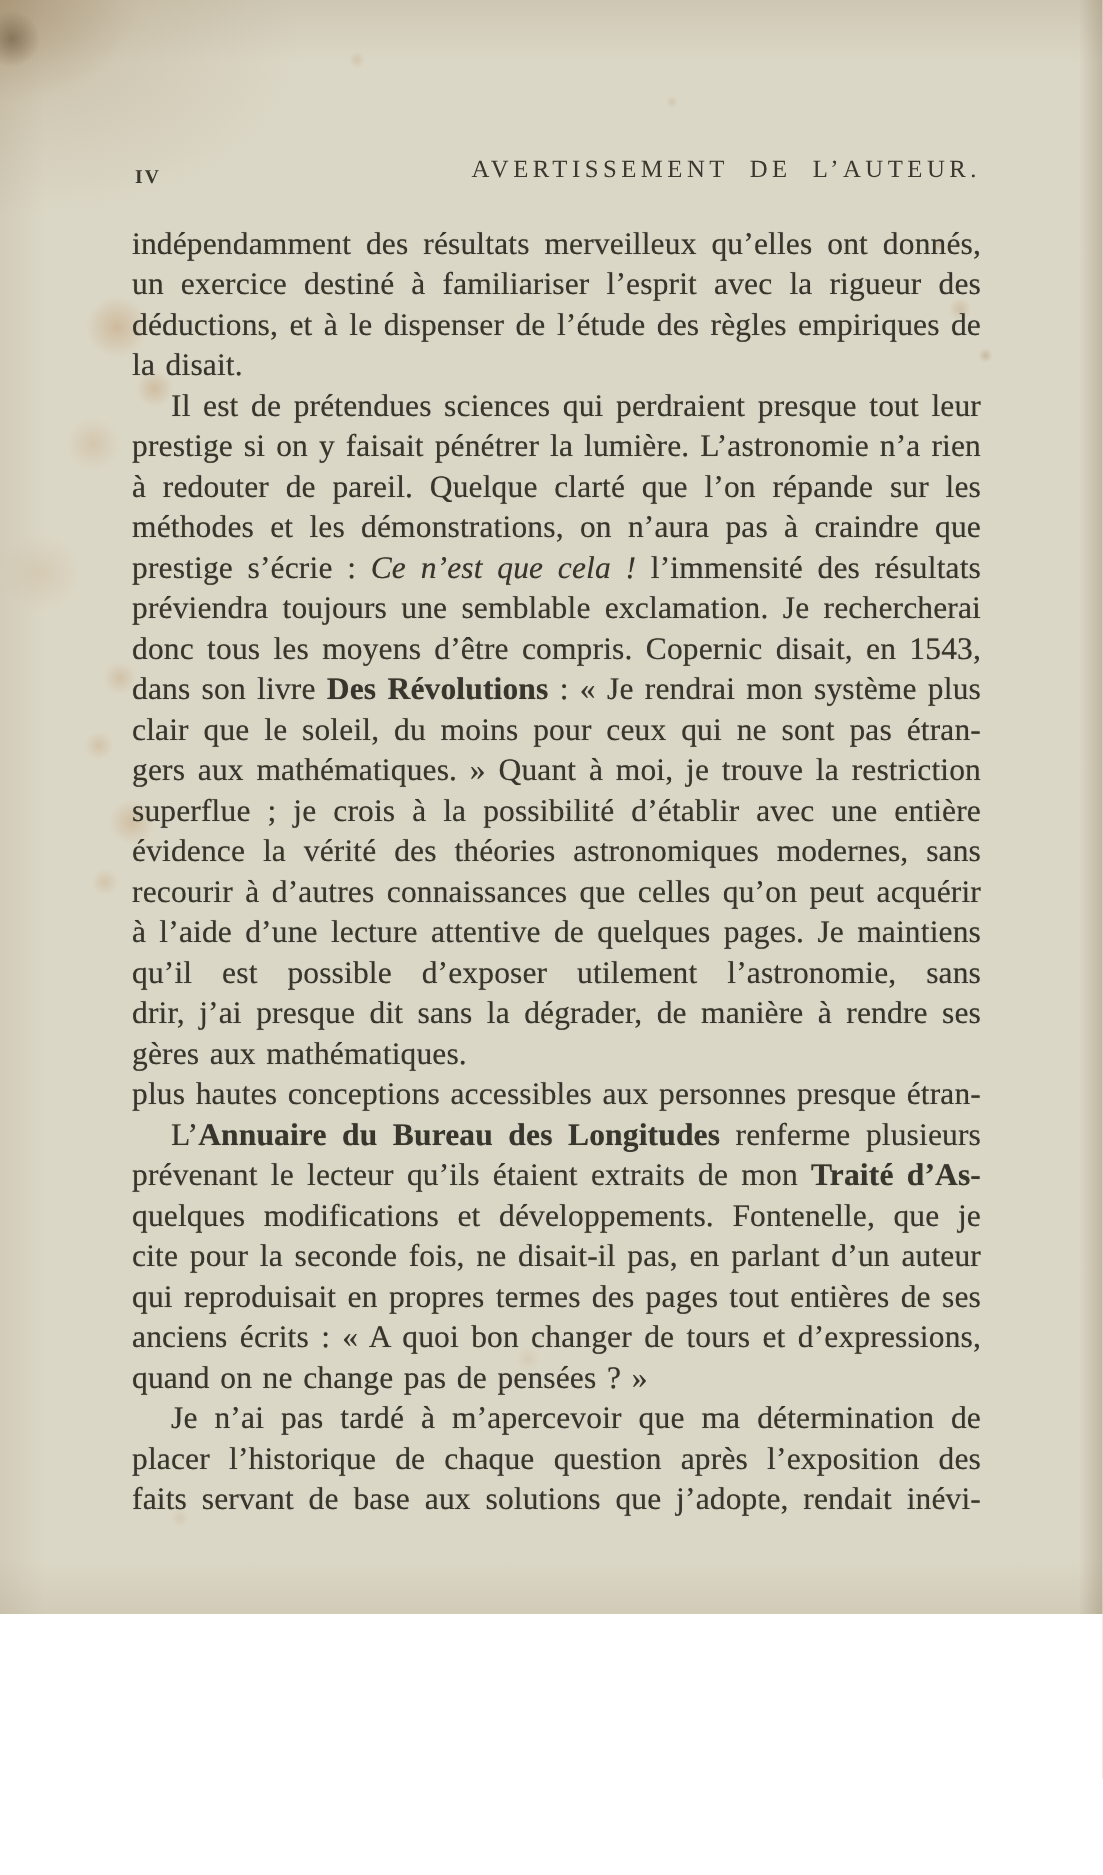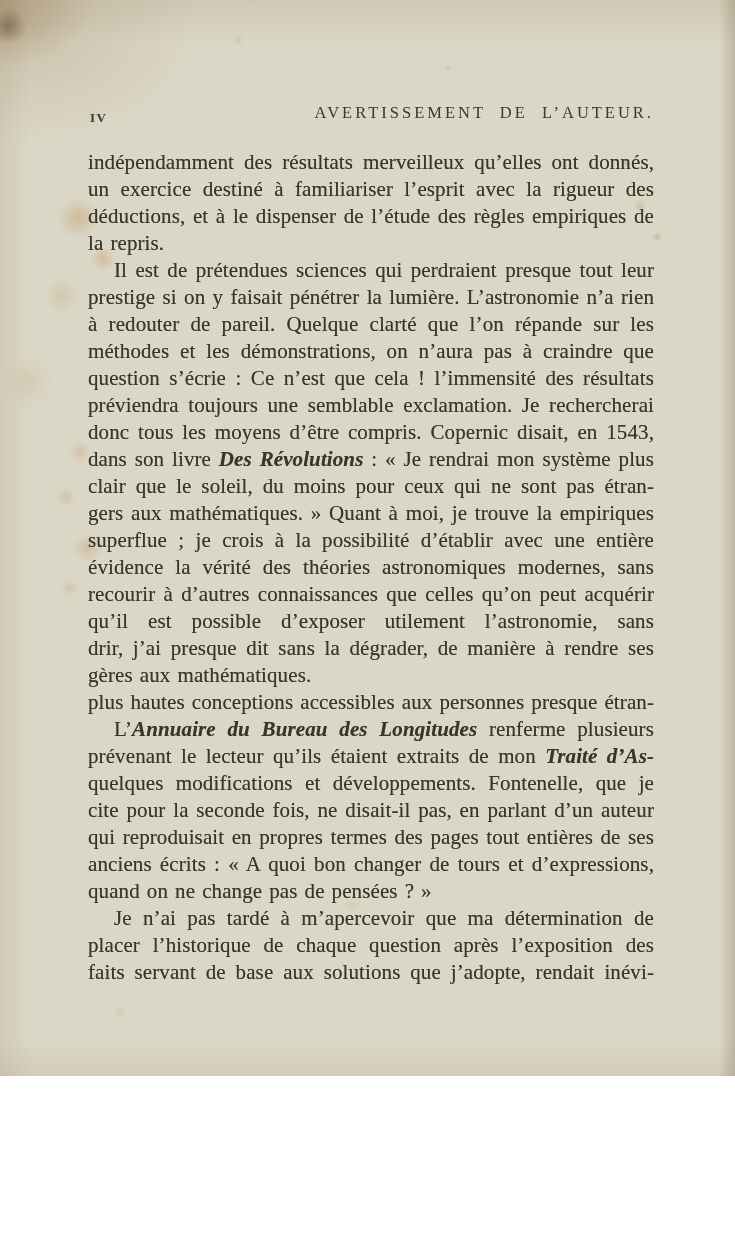--- a/index.html
+++ b/index.html
@@ -66,49 +66,50 @@
     font-size:21px;line-height:27px;color:var(--ink);
     letter-spacing:0.1px;word-spacing:0.08em;
     text-shadow:0 0 0.5px rgba(55,53,44,0.55);
   }
   .line{
     height:27px;overflow:hidden;
     text-align:justify;text-align-last:justify;
   }
   .line.para-end{text-align-last:left;}
   .line.indent{text-indent:26px;}
-  .r-i{}
-  .r-bi{font-style:italic;font-weight:bold;}
+  .r-i{font-style:italic;}
+  .r-bi{font-weight:bold;}
 </style>
 </head>
 <body>
 
 <div class="page">
   <header class="running-head">
     <span class="folio">IV</span>
     <span class="head-title">AVERTISSEMENT DE L’AUTEUR.</span>
   </header>
   <main class="body-text">
       <div class="line"><span class="r-n">indépendamment des résultats merveilleux qu’elles ont donnés,</span></div>
       <div class="line"><span class="r-n">un exercice destiné à familiariser l’esprit avec la rigueur des</span></div>
       <div class="line"><span class="r-n">déductions, et à le dispenser de l’étude des règles empiriques de</span></div>
-      <div class="line para-end"><span class="r-n">la repris.</span></div>
+      <div class="line para-end"><span class="r-n">la disait.</span></div>
       <div class="line indent"><span class="r-n">Il est de prétendues sciences qui perdraient presque tout leur</span></div>
       <div class="line"><span class="r-n">prestige si on y faisait pénétrer la lumière. L’astronomie n’a rien</span></div>
       <div class="line"><span class="r-n">à redouter de pareil. Quelque clarté que l’on répande sur les</span></div>
       <div class="line"><span class="r-n">méthodes et les démonstrations, on n’aura pas à craindre que</span></div>
-      <div class="line"><span class="r-n">question s’écrie : </span><span class="r-i">Ce n’est que cela !</span><span class="r-n"> l’immensité des résultats</span></div>
+      <div class="line"><span class="r-n">prestige s’écrie : </span><span class="r-i">Ce n’est que cela !</span><span class="r-n"> l’immensité des résultats</span></div>
       <div class="line"><span class="r-n">préviendra toujours une semblable exclamation. Je rechercherai</span></div>
       <div class="line"><span class="r-n">donc tous les moyens d’être compris. Copernic disait, en 1543,</span></div>
       <div class="line"><span class="r-n">dans son livre </span><span class="r-bi">Des Révolutions</span><span class="r-n"> : « Je rendrai mon système plus</span></div>
       <div class="line"><span class="r-n">clair que le soleil, du moins pour ceux qui ne sont pas étran-</span></div>
-      <div class="line"><span class="r-n">gers aux mathématiques. » Quant à moi, je trouve la empiriques</span></div>
+      <div class="line"><span class="r-n">gers aux mathématiques. » Quant à moi, je trouve la restriction</span></div>
       <div class="line"><span class="r-n">superflue ; je crois à la possibilité d’établir avec une entière</span></div>
       <div class="line"><span class="r-n">évidence la vérité des théories astronomiques modernes, sans</span></div>
       <div class="line"><span class="r-n">recourir à d’autres connaissances que celles qu’on peut acquérir</span></div>
+      <div class="line"><span class="r-n">à l’aide d’une lecture attentive de quelques pages. Je maintiens</span></div>
       <div class="line"><span class="r-n">qu’il est possible d’exposer utilement l’astronomie, sans l’amoin-</span></div>
       <div class="line"><span class="r-n">drir, j’ai presque dit sans la dégrader, de manière à rendre ses</span></div>
       <div class="line para-end"><span class="r-n">gères aux mathématiques.</span></div>
       <div class="line"><span class="r-n">plus hautes conceptions accessibles aux personnes presque étran-</span></div>
       <div class="line indent"><span class="r-n">L’</span><span class="r-bi">Annuaire du Bureau des Longitudes</span><span class="r-n"> renferme plusieurs</span></div>
       <div class="line"><span class="r-n">prévenant le lecteur qu’ils étaient extraits de mon </span><span class="r-bi">Traité d’As-</span></div>
       <div class="line"><span class="r-n">quelques modifications et développements. Fontenelle, que je</span></div>
       <div class="line"><span class="r-n">cite pour la seconde fois, ne disait-il pas, en parlant d’un auteur</span></div>
       <div class="line"><span class="r-n">qui reproduisait en propres termes des pages tout entières de ses</span></div>
       <div class="line"><span class="r-n">anciens écrits : « A quoi bon changer de tours et d’expressions,</span></div>

